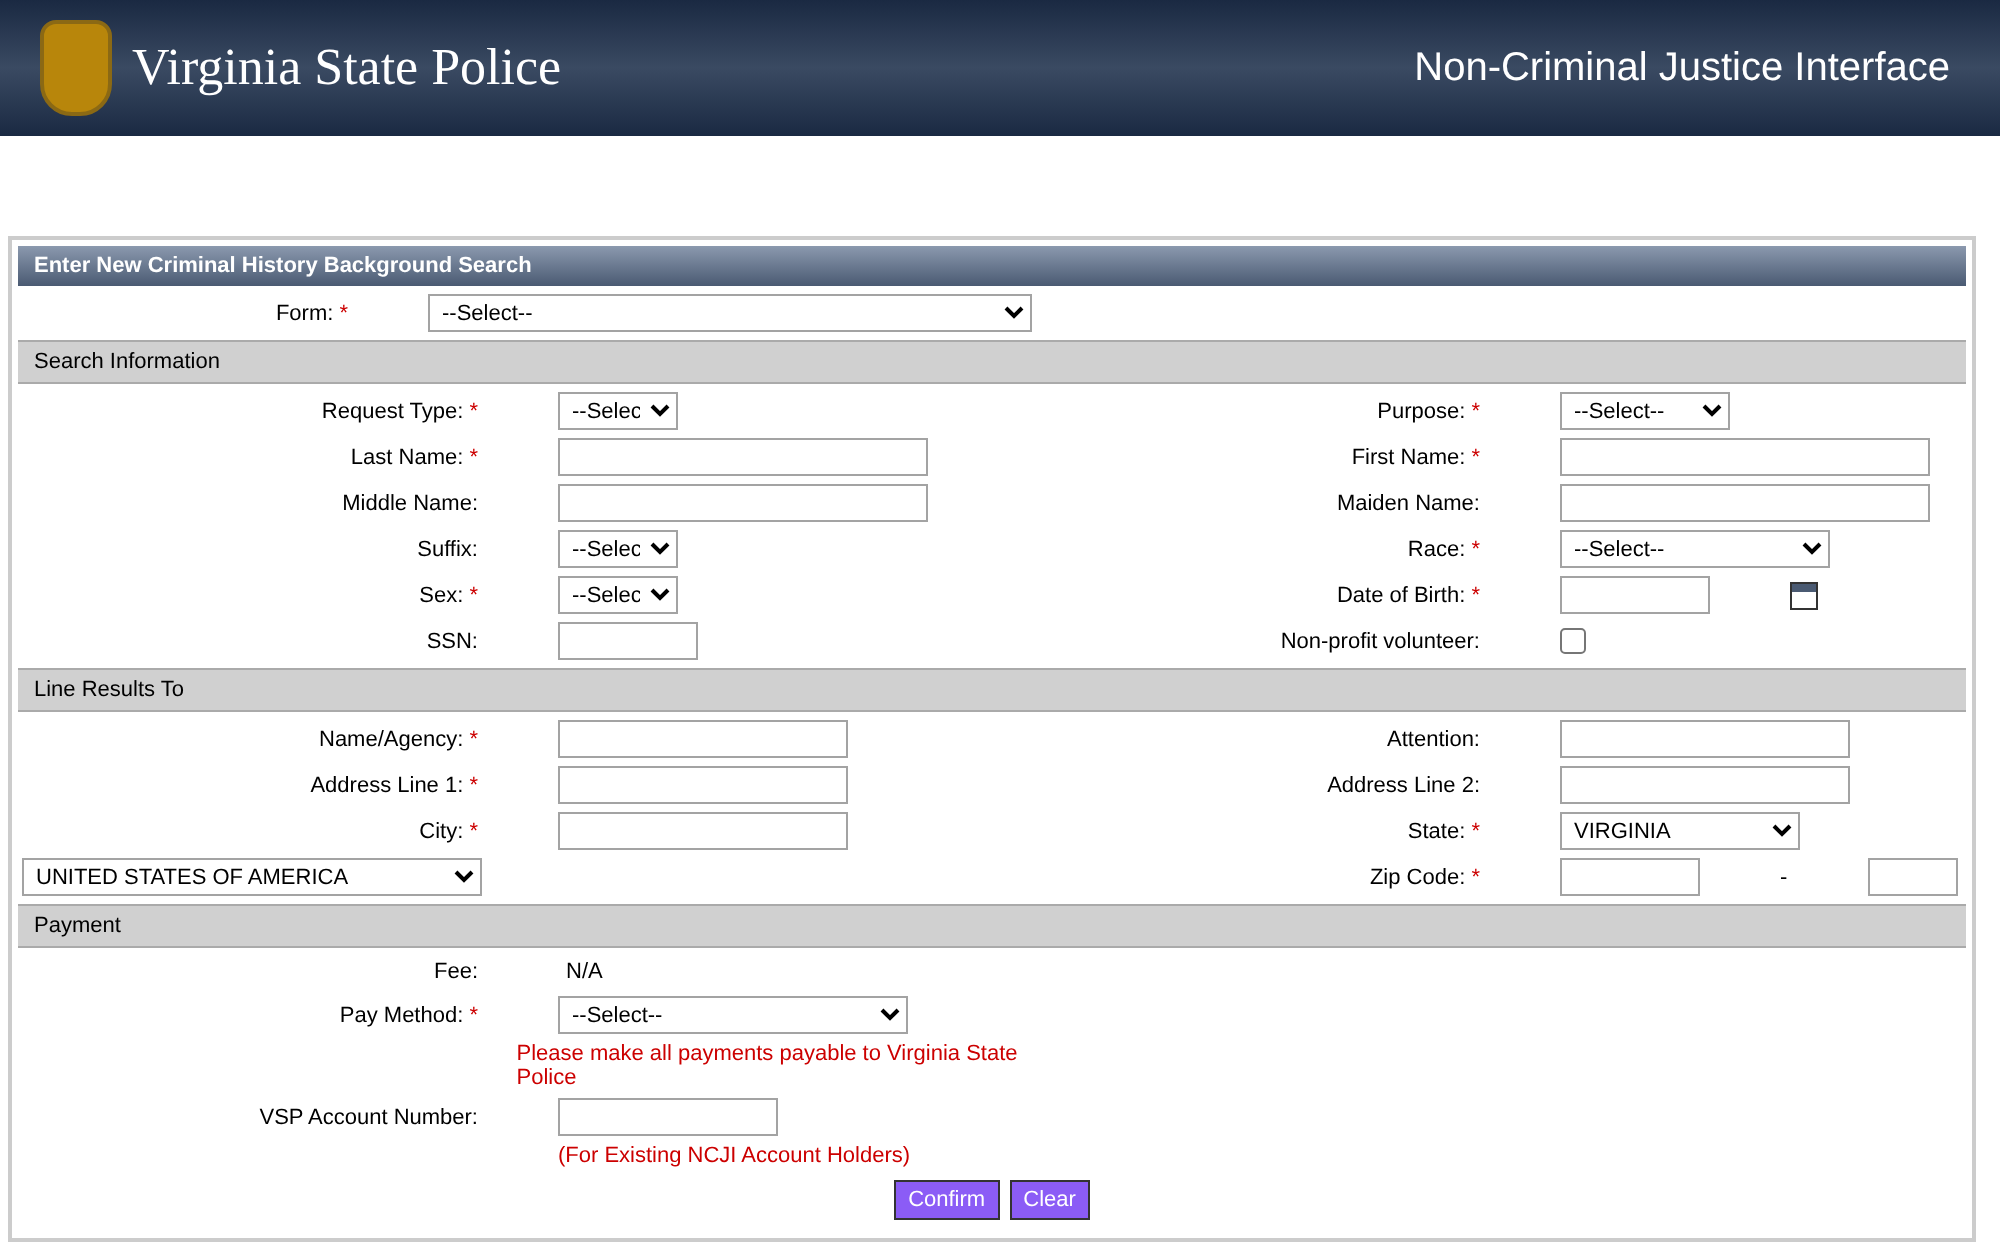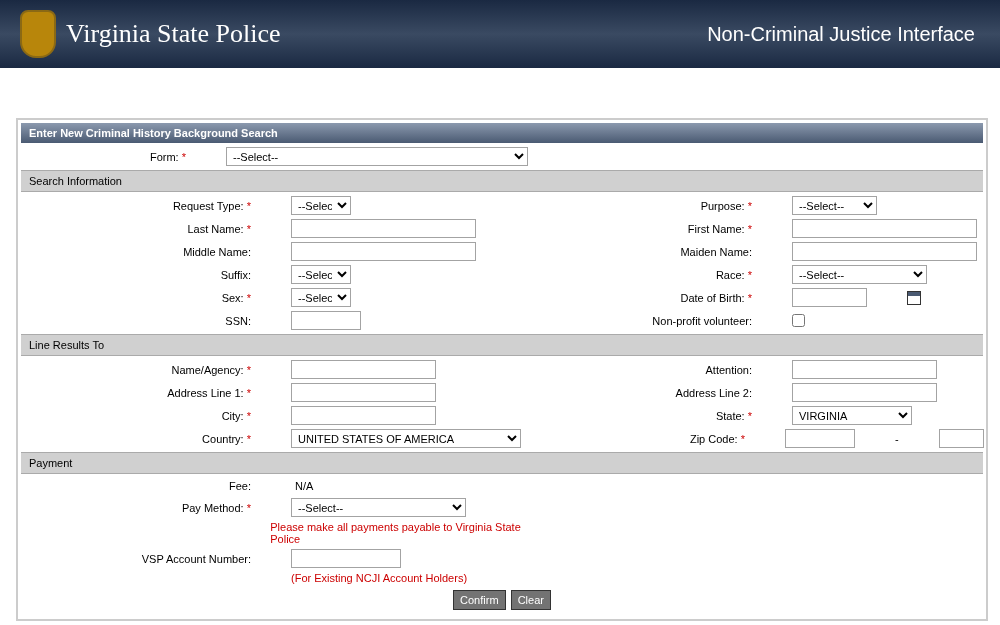--- a/index.html
+++ b/index.html
@@ -29,21 +29,21 @@
     }
     .interface-title {
       position: absolute;
       right: 25px;
       font-size: 20px;
       font-family: Arial, sans-serif;
     }
     
     .container {
       border: 2px solid #ccc;
-      margin: 50px 12px 12px 16px;
+      margin: 50px 12px 12px 4px;
       padding: 3px;
     }
     
     .form-header {
       background: linear-gradient(to bottom, #8b99ae, #4a5a72);
       color: #fff;
       padding: 4px 8px;
       font-size: 11px;
       font-weight: bold;
     }
@@ -121,21 +121,21 @@
       background: #4a5a72;
     }
     
     .note-red { color: #c00; font-weight: normal; font-size: 11px; }
     
     .button-row {
       text-align: center;
       padding: 4px 0;
     }
     .btn {
-      background: #737373;
+      background: #8b5cf6;
       color: #fff;
       border: 1px solid #333;
       padding: 3px 6px;
       font-size: 11px;
       cursor: pointer;
       margin: 0 1px;
     }
     
     .static-val { padding: 2px 4px; font-size: 11px; }
   </style>
@@ -262,21 +262,20 @@
         <input type="text" class="txt-mail" style="">
       </div>
       <div class="form-cell right">
         <div class="label right-label"><span>State:</span> <span class="req">*</span></div>
         <select class="sel-state"><option>VIRGINIA</option></select>
       </div>
     </div>
 
     <div class="form-row">
       <div class="form-cell left">
-        <div class="label"><span>Country:</span> <span class="req">*</span></div>
         <select class="sel-med"><option>UNITED STATES OF AMERICA</option></select>
       </div>
       <div class="form-cell right">
         <div class="label right-label"><span>Zip Code:</span> <span class="req">*</span></div>
         <input type="text" class="txt-zip1" style="">
         <span style="padding:0 4px;">-</span>
         <input type="text" class="txt-zip2" style="">
       </div>
     </div>
   </div>

